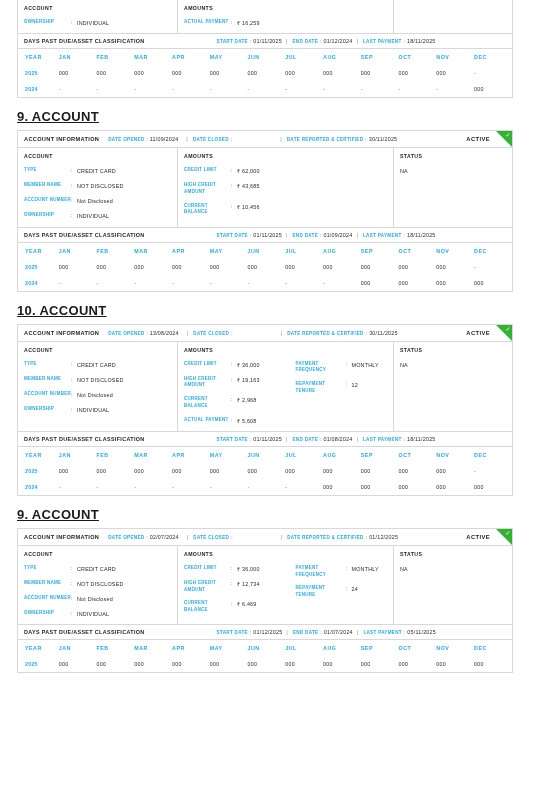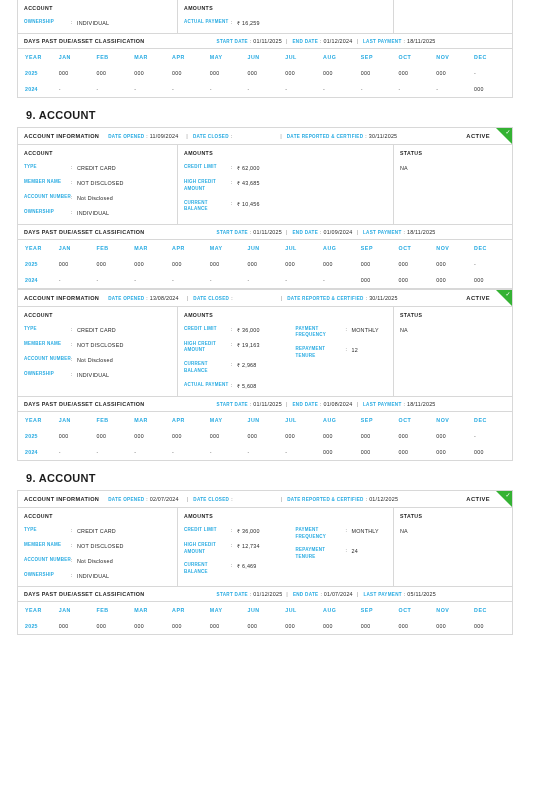--- a/index.html
+++ b/index.html
@@ -9,26 +9,27 @@
     width: 533px;
     font-family: "Liberation Sans", sans-serif;
     -webkit-font-smoothing: antialiased;
   }
   body { width: 533px; min-height: 802px; position: relative; overflow: hidden; }
 
   .page { width: 533px; padding: 0 0 0 0; }
 
   
   .section-heading {
-    font-size: 11px;
+    font-size: 13px;
     font-weight: bold;
     color: #1a1a1a;
     letter-spacing: 0.3px;
-    margin: 0 0 6px 26px;
+    margin: 0 0 6px 17px;
     padding-top: 11px;
+    text-decoration: underline;
   }
 
   
   .acct-card {
     margin: 0 20px 0 17px;
     border: 1px solid #d8d8d8;
     background: #fff;
     position: relative;
   }
   .acct-card.no-top { border-top: none; }
@@ -434,20 +435,21 @@
               <td class="c-mon dash">-</td>
               <td class="c-mon dash">-</td>
               <td class="c-mon val">000</td>
               <td class="c-mon val">000</td>
               <td class="c-mon val">000</td>
               <td class="c-mon val">000</td>
             </tr>
           </tbody>
         </table>
       </div>
+      <div class="section-heading">10. ACCOUNT</div>
       <div class="acct-card">
         <div class="info-bar">
           <span class="ib-title">ACCOUNT INFORMATION</span>
           <span class="ib-field">
             <span class="ib-label">DATE OPENED</span>
             <span class="ib-colon">:</span>
             <span class="ib-value">13/08/2024</span>
           </span>
           <span class="ib-sep">|</span>
           <span class="ib-field">

